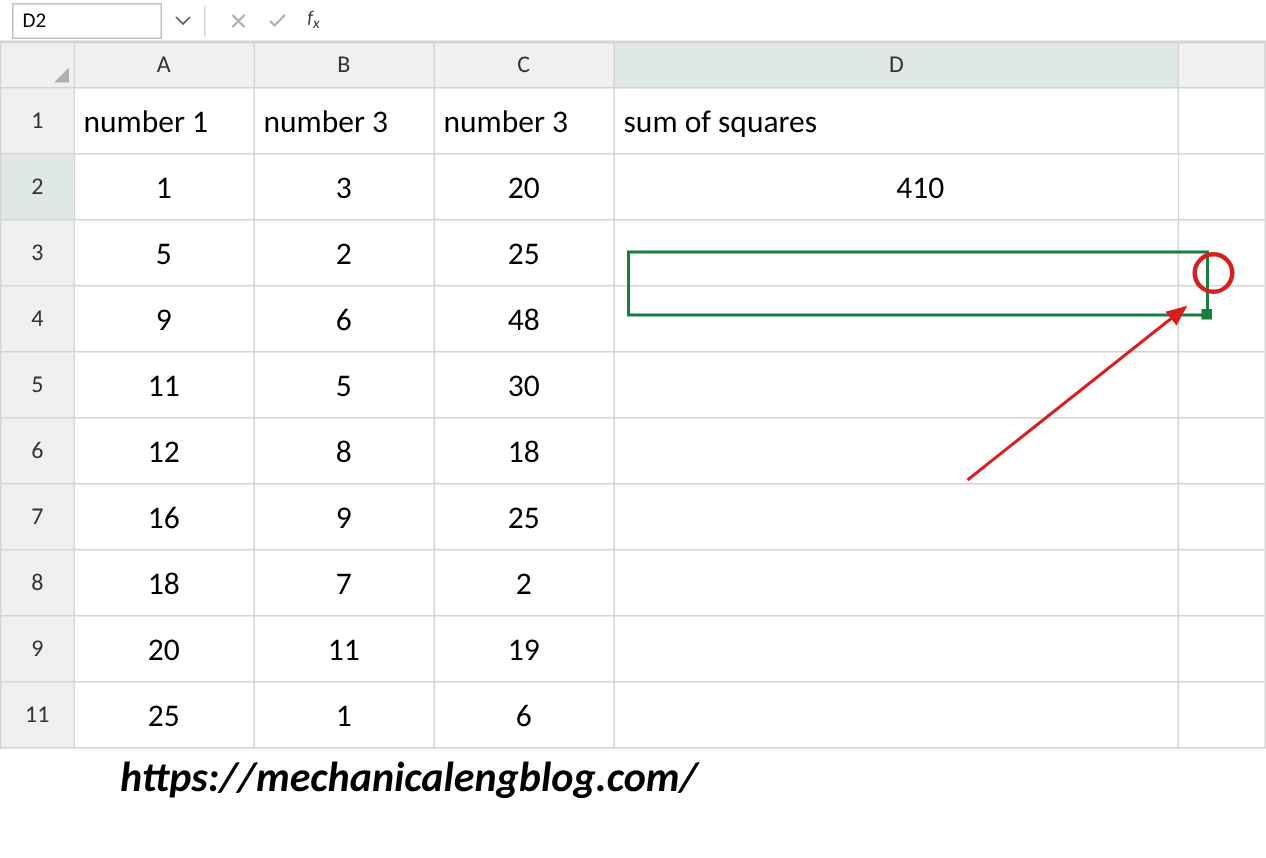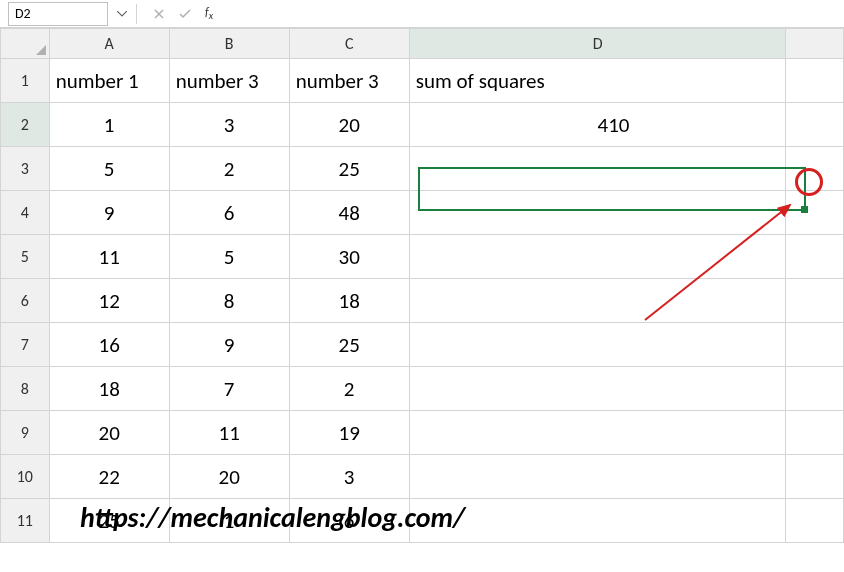--- a/index.html
+++ b/index.html
@@ -323,28 +323,20 @@
     </tr>
     <tr>
       <th class="row-header">9</th>
       <td class="data-cell">20</td>
       <td class="data-cell">11</td>
       <td class="data-cell">19</td>
       <td class="data-cell"></td>
       <td class="data-cell"></td>
     </tr>
     <tr>
-      <th class="row-header">10</th>
-      <td class="data-cell">22</td>
-      <td class="data-cell">20</td>
-      <td class="data-cell">3</td>
-      <td class="data-cell"></td>
-      <td class="data-cell"></td>
-    </tr>
-    <tr>
       <th class="row-header">11</th>
       <td class="data-cell">25</td>
       <td class="data-cell">1</td>
       <td class="data-cell">6</td>
       <td class="data-cell"></td>
       <td class="data-cell"></td>
     </tr>
   </tbody>
     </table>
 

